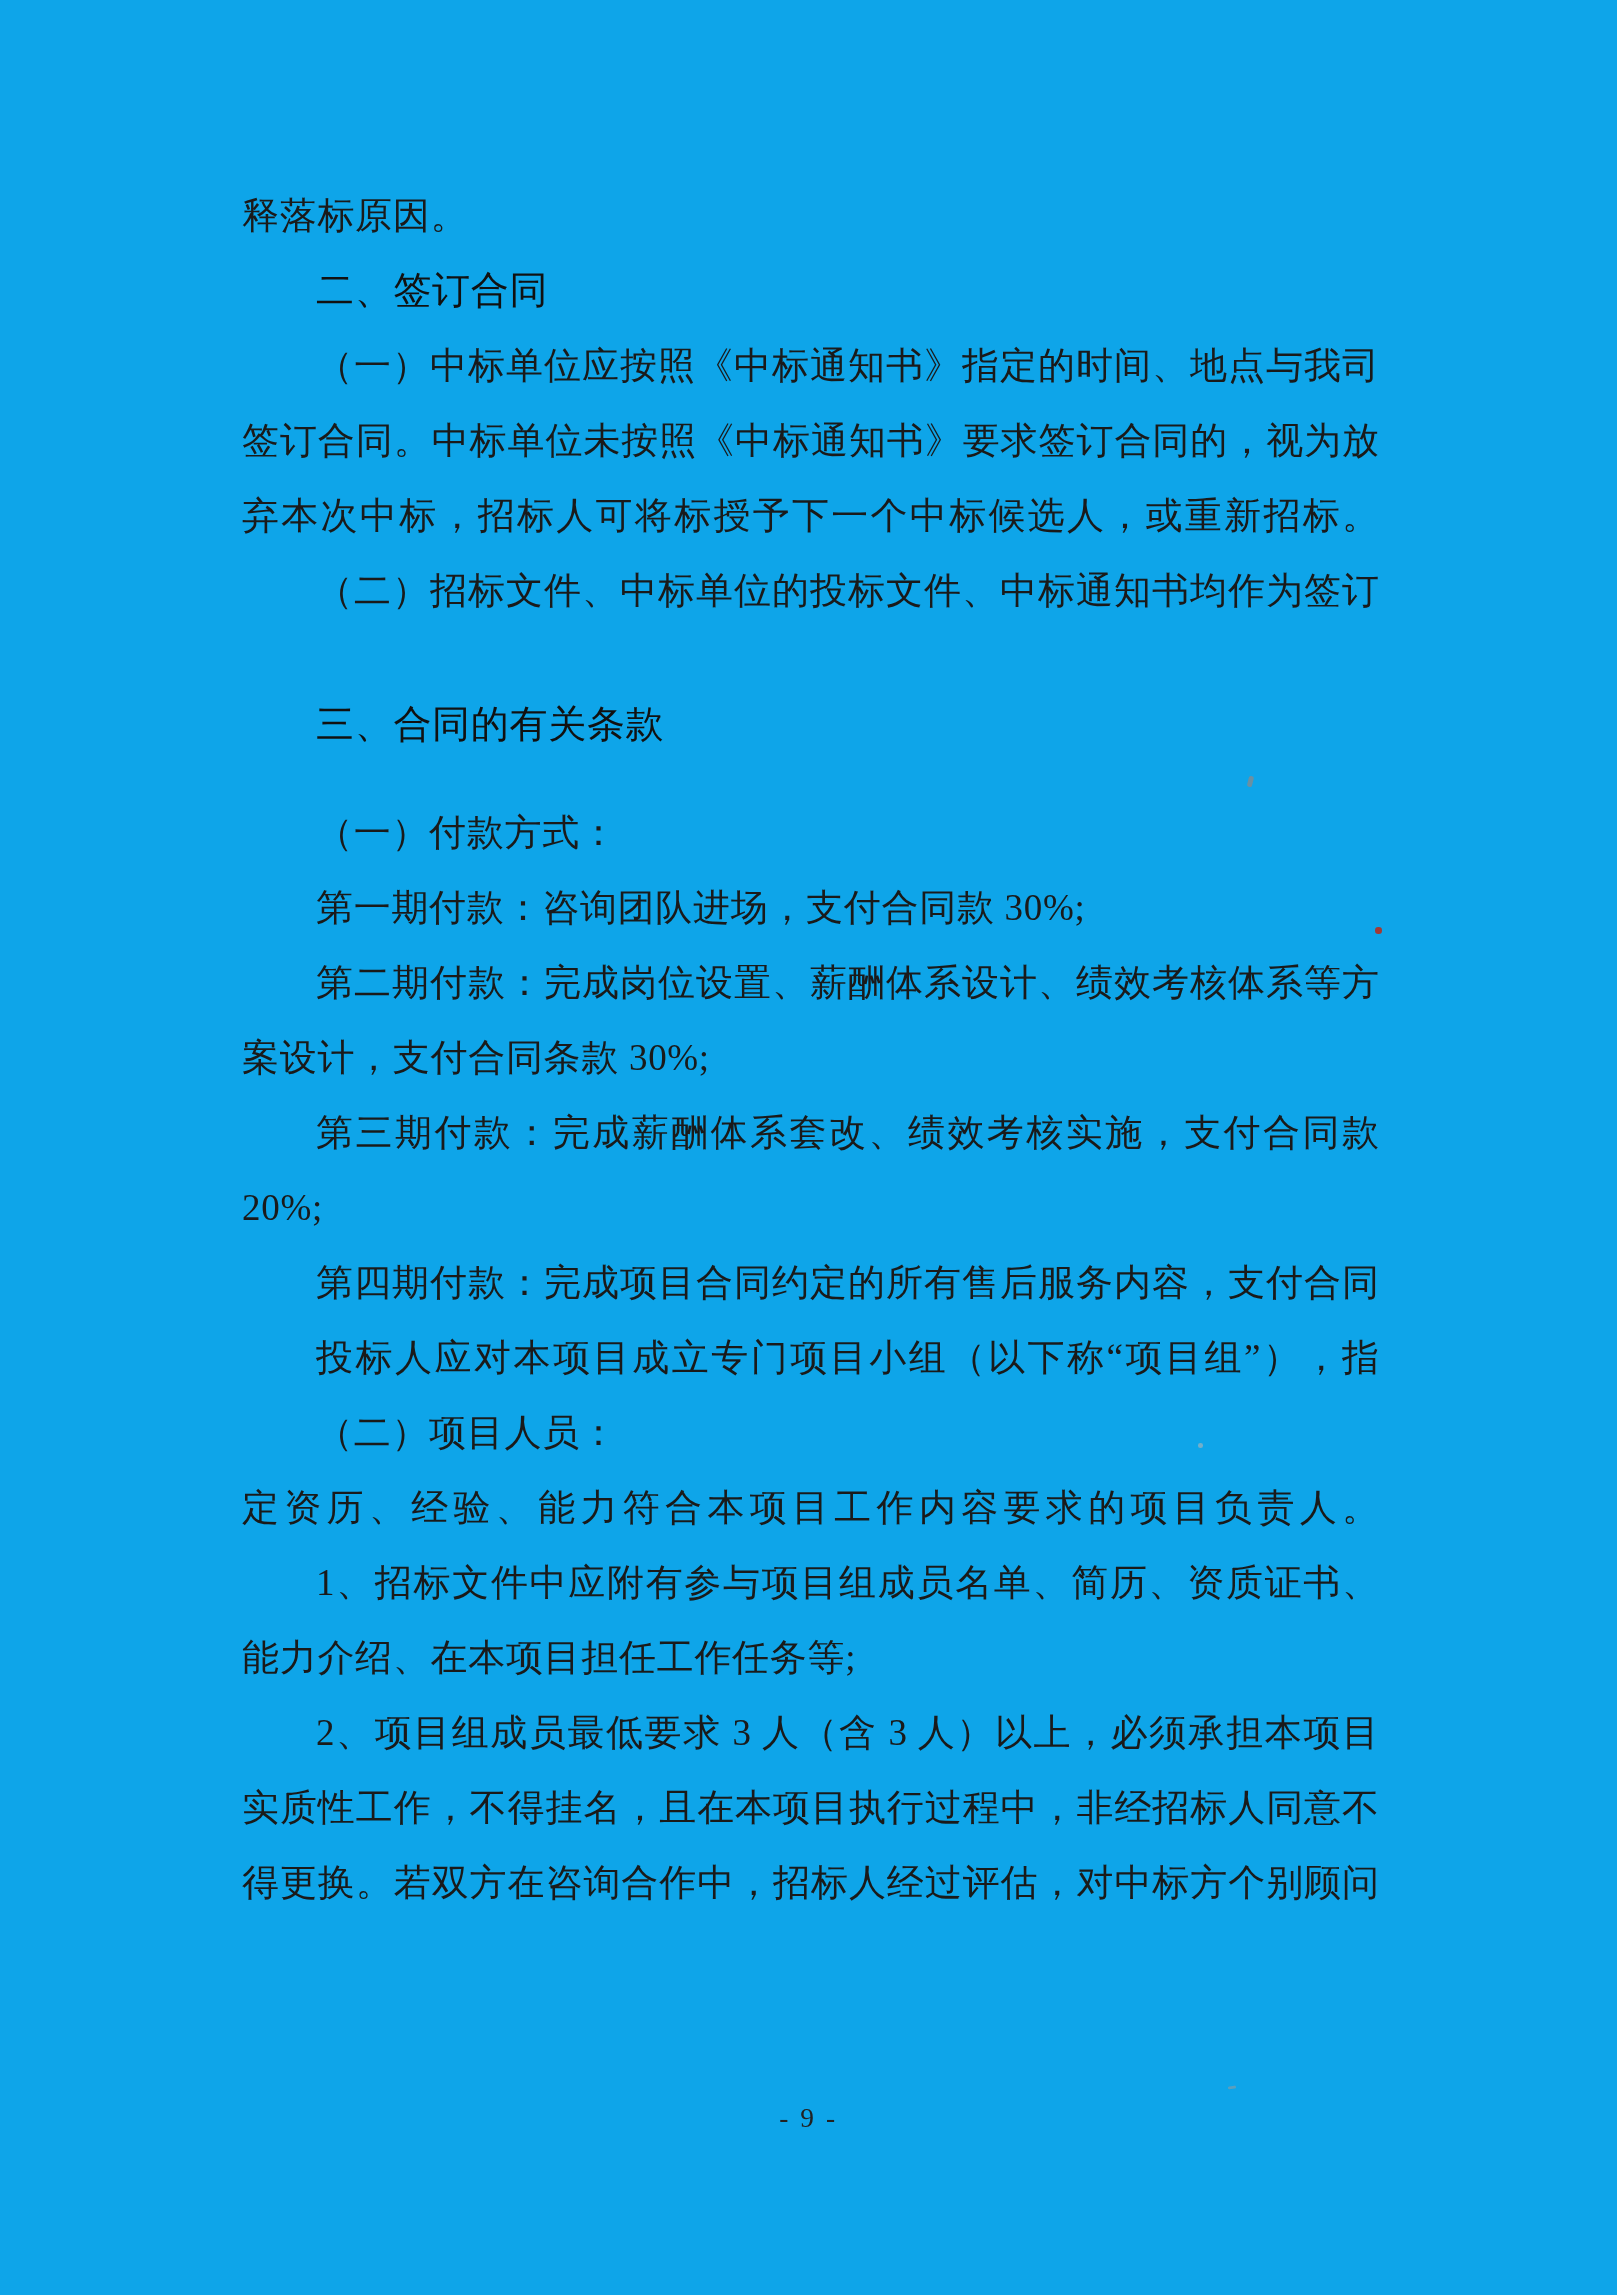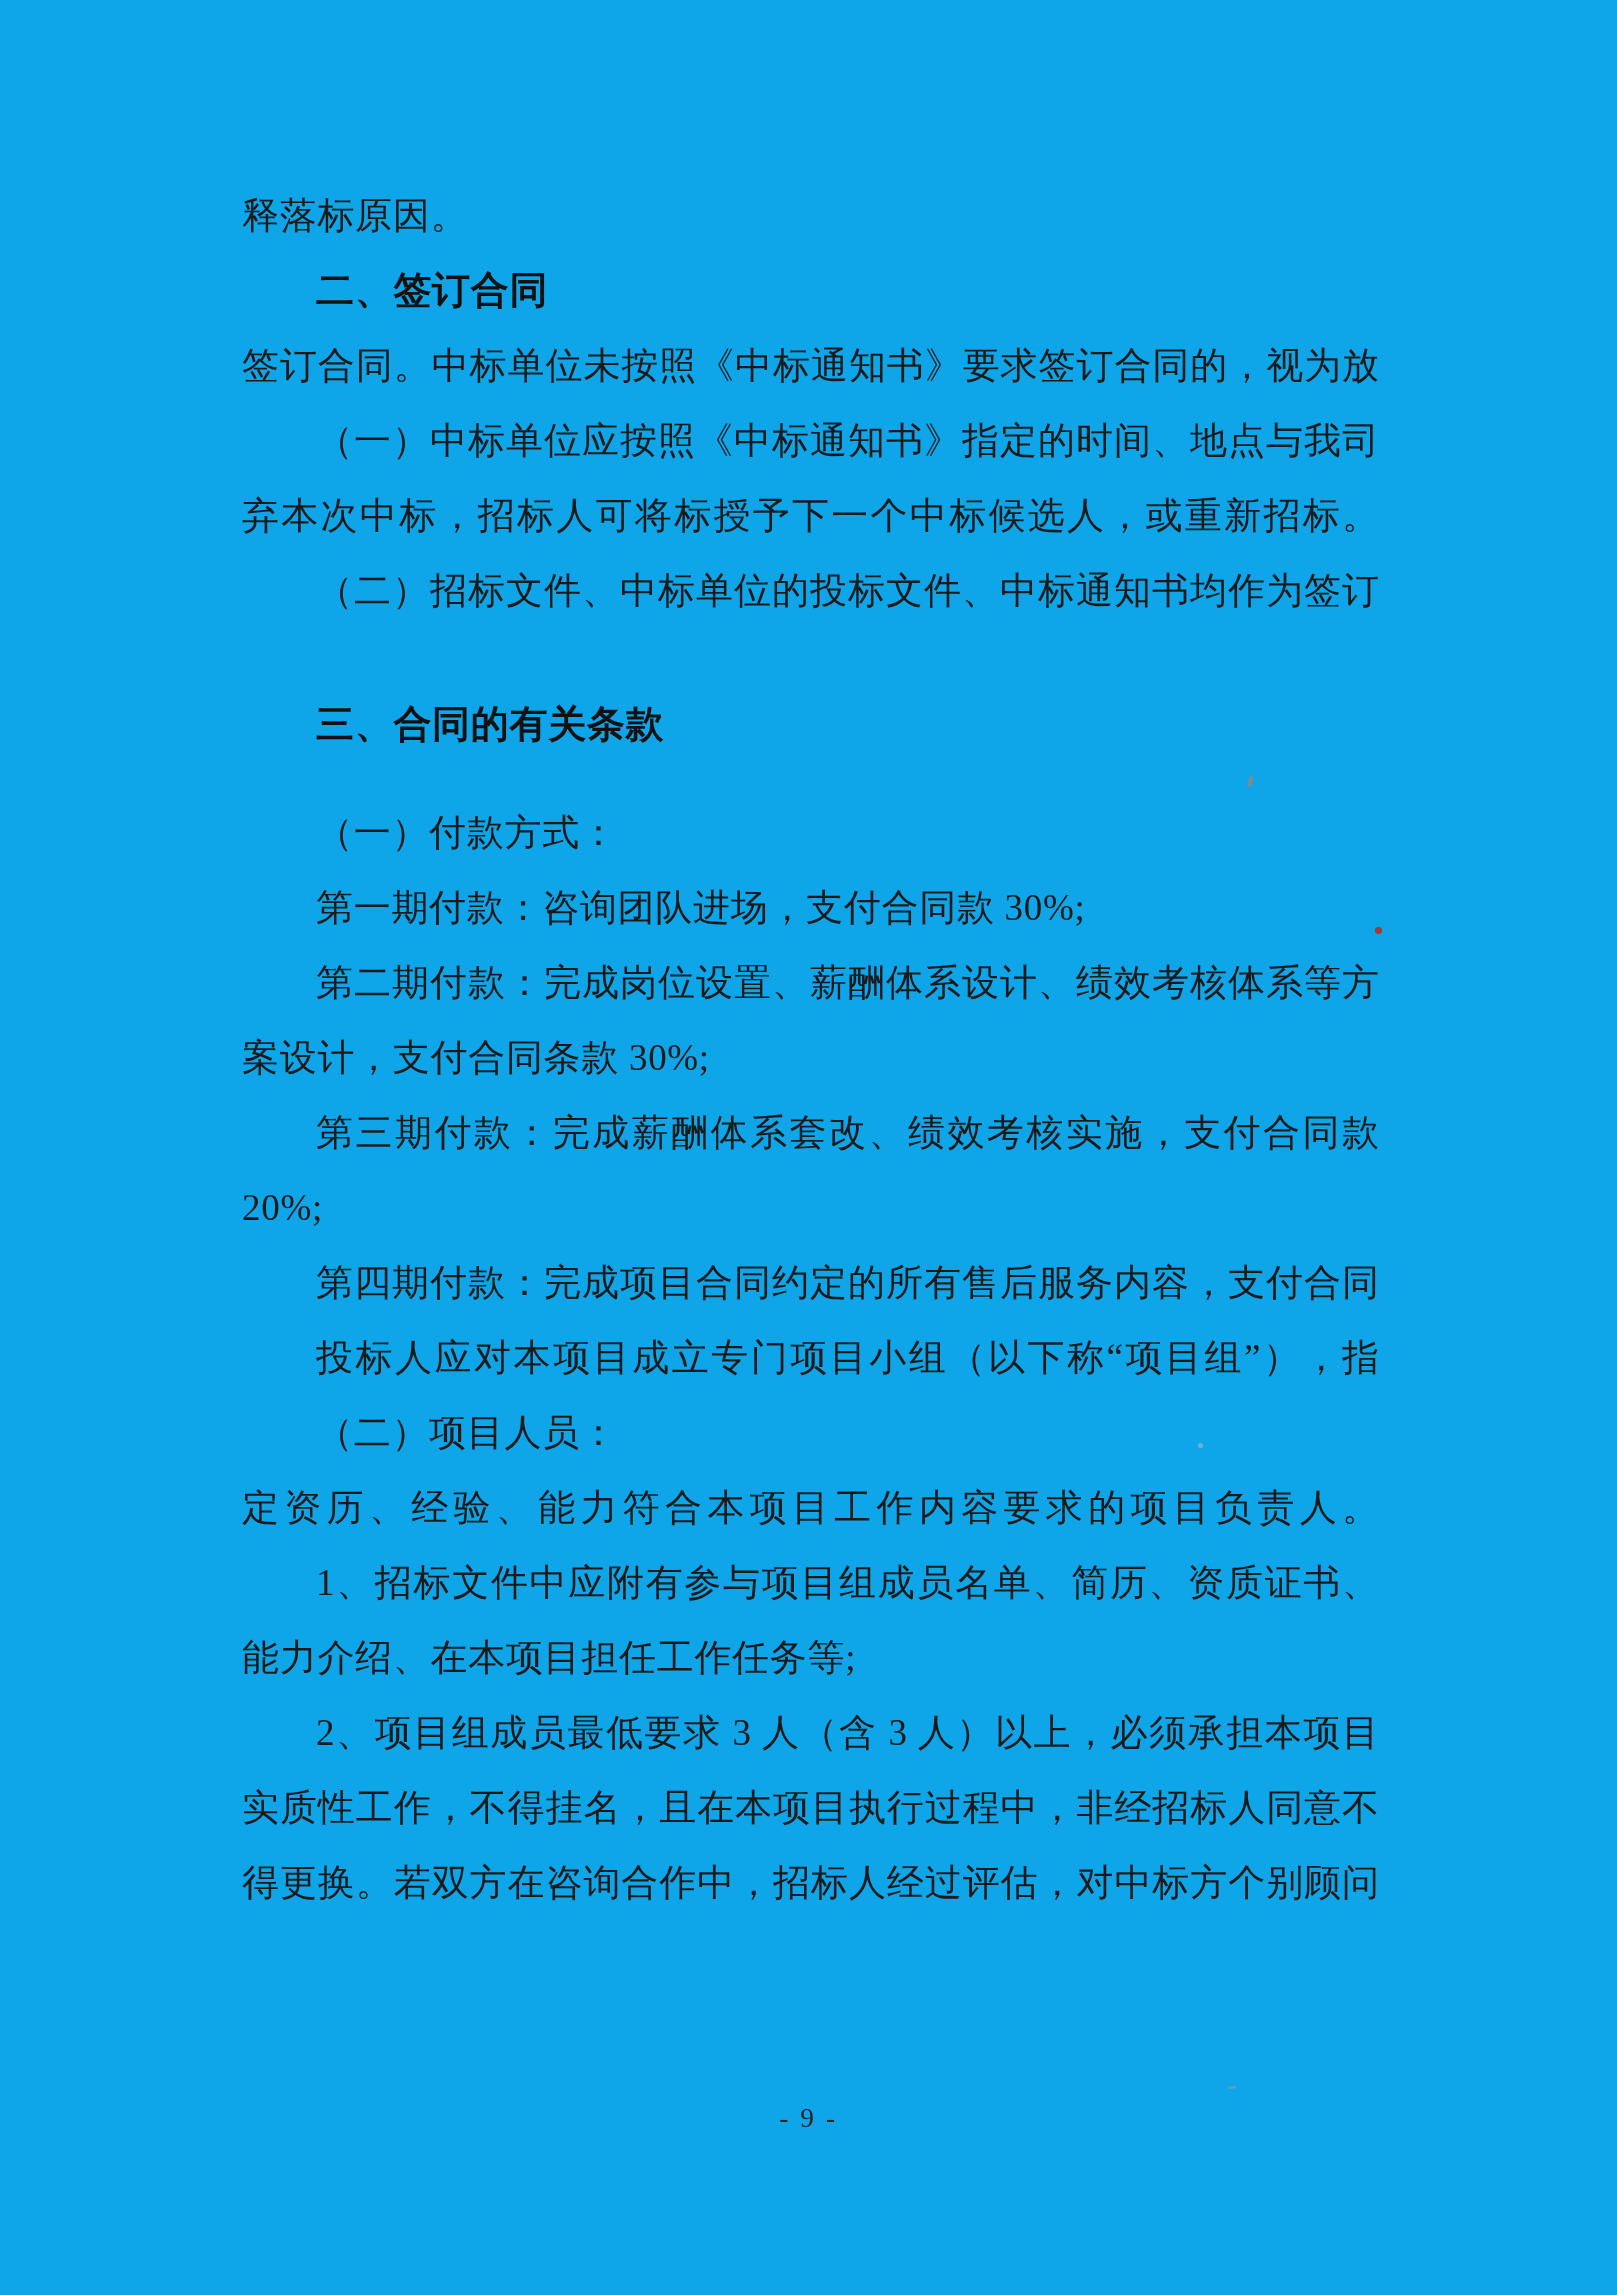--- a/index.html
+++ b/index.html
@@ -33,21 +33,21 @@
     white-space: normal;
     text-align: justify;
     text-align-last: justify;
     letter-spacing: 0;
   }
   .ln.indent {
     text-indent: 74px;
   }
   .ln.heading {
     font-family: "Liberation Sans", "DejaVu Sans", sans-serif;
-    font-weight: 700;
+    font-weight: 400;
     font-size: 38px;
     color: #111111;
   }
   .sp-a { height: 59px; }
   .sp-b { height: 33px; }
   .page-number {
     position: absolute;
     left: 0;
     top: 2103px;
     width: 100%;
@@ -89,22 +89,22 @@
   }
 </style>
 </head>
 <body>
 
 <div class="page">
 
   <div class="text-block">
     <div class="ln">释落标原因。</div>
     <div class="ln heading indent">二、签订合同</div>
+    <div class="ln indent full">（一）中标单位应按照《中标通知书》指定的时间、地点与我司</div>
     <div class="ln full">签订合同。中标单位未按照《中标通知书》要求签订合同的，视为放</div>
-    <div class="ln indent full">（一）中标单位应按照《中标通知书》指定的时间、地点与我司</div>
     <div class="ln full">弃本次中标，招标人可将标授予下一个中标候选人，或重新招标。</div>
     <div class="ln indent full">（二）招标文件、中标单位的投标文件、中标通知书均作为签订</div>
 
     <div class="sp-a"></div>
     <div class="ln heading indent">三、合同的有关条款</div>
     <div class="sp-b"></div>
 
     <div class="ln indent">（一）付款方式：</div>
     <div class="ln indent">第一期付款：咨询团队进场，支付合同款 30%;</div>
     <div class="ln indent full">第二期付款：完成岗位设置、薪酬体系设计、绩效考核体系等方</div>

